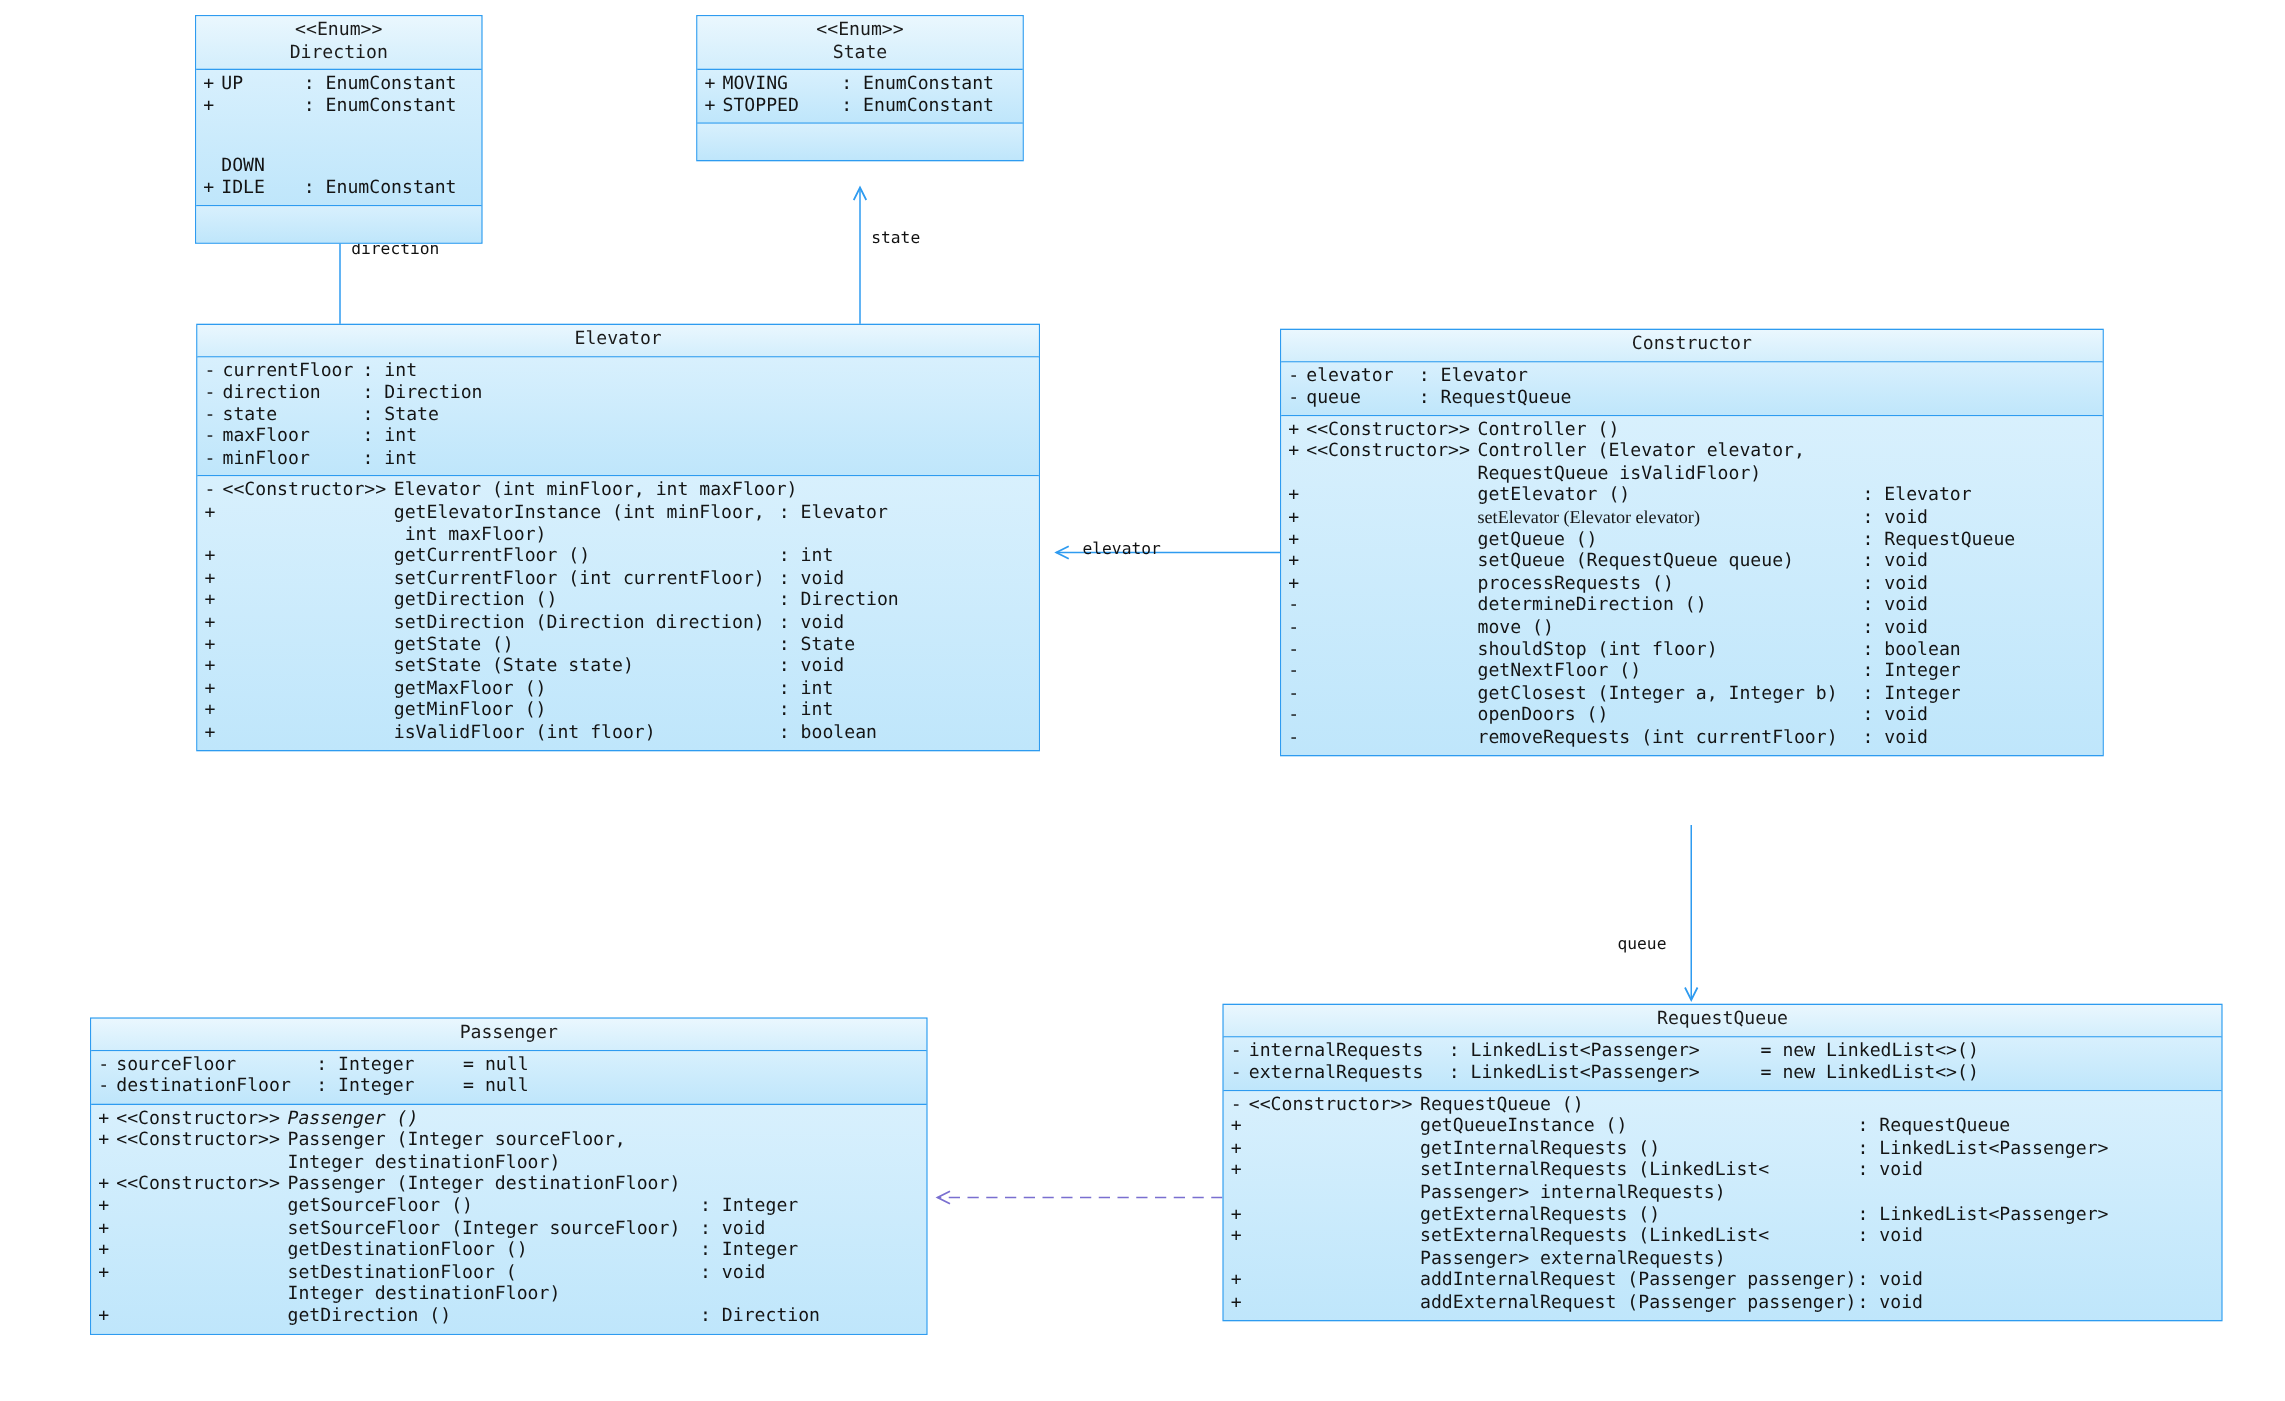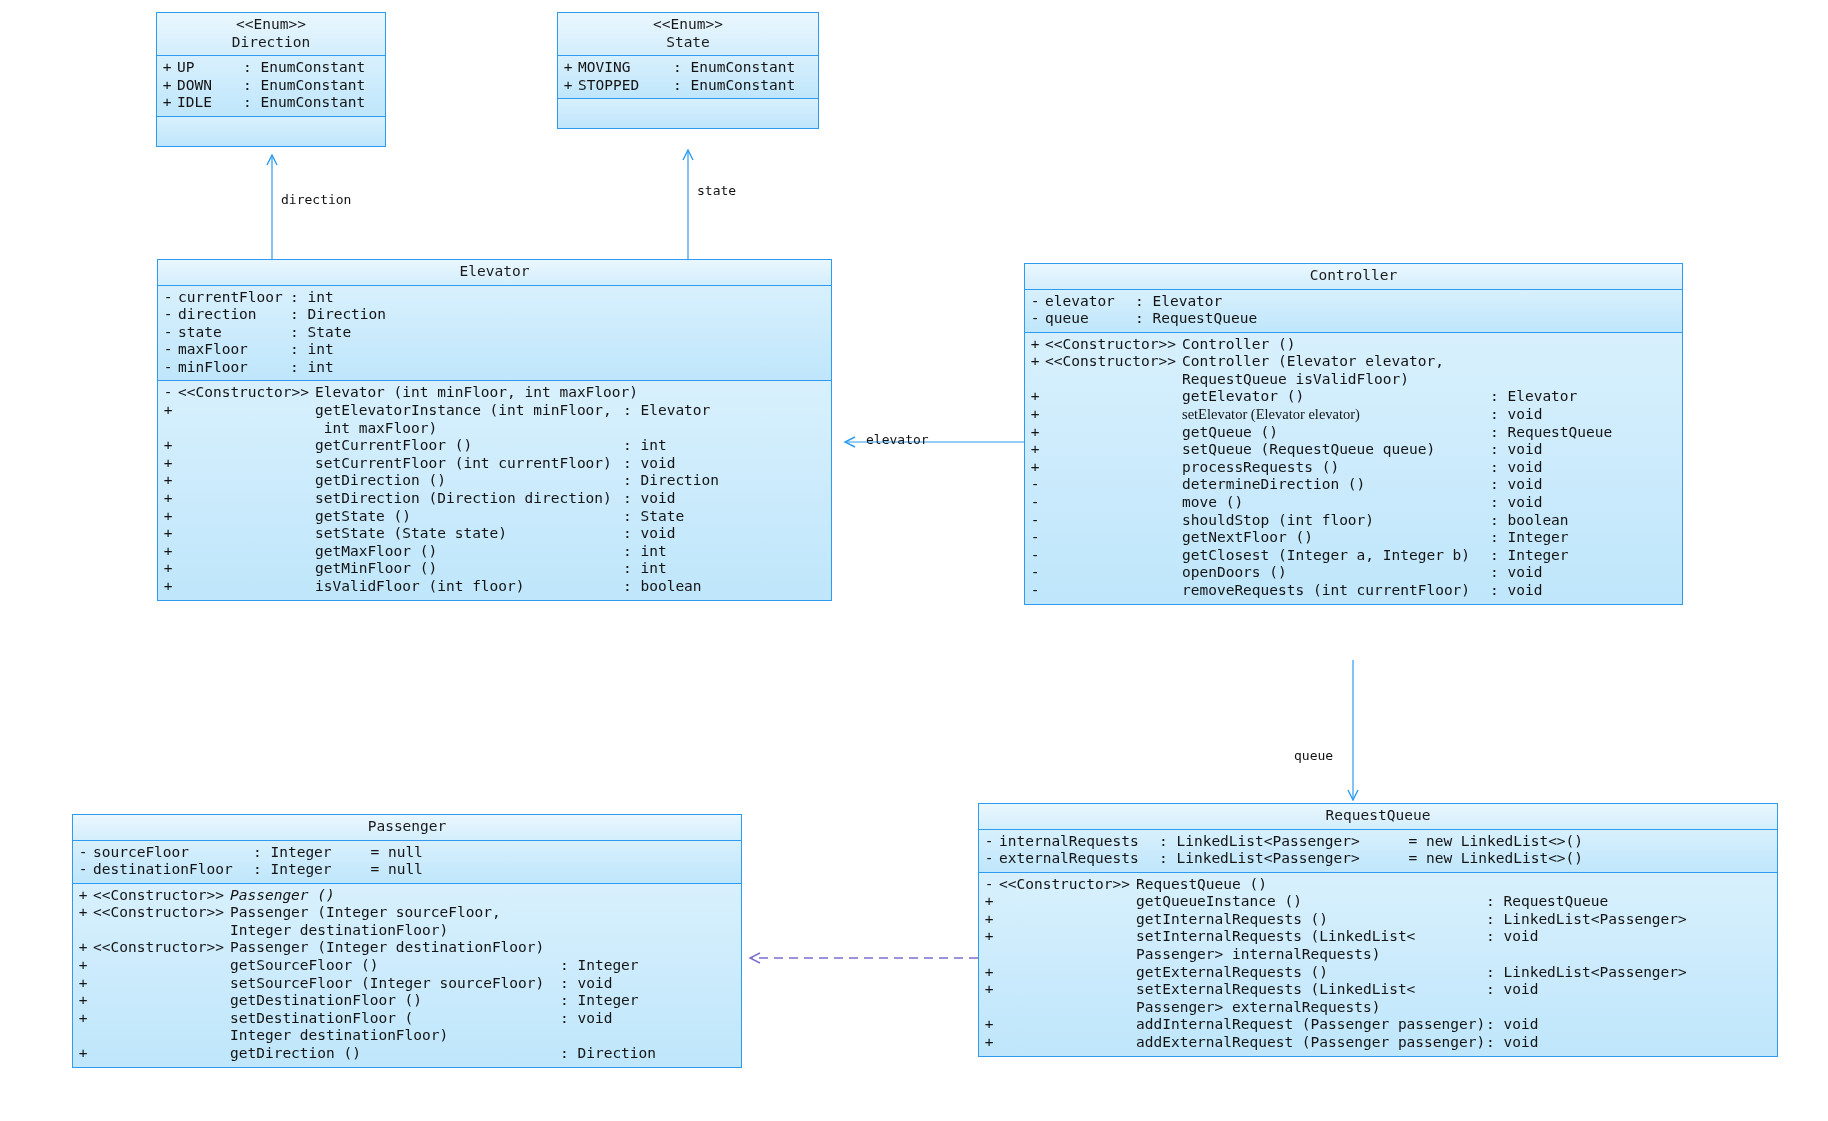--- a/index.html
+++ b/index.html
@@ -103,21 +103,21 @@
       <span>Direction</span>
     </div>
     <div class="uml-sec">
       <div class="row">
         <span class="vis">+</span>
         <span class="nm" style="width:66px;display:inline-block;"><span>UP</span></span>
         <span class="ty">: <span>EnumConstant</span></span>
       </div>
       <div class="row">
         <span class="vis">+</span>
-        <span class="nm" style="width:66px;display:inline-block;"><span>DOWN</span></span>
+        <span class="nm" style="width:66px;display:inline-block;margin-top:48px;"><span>DOWN</span></span>
         <span class="ty">: <span>EnumConstant</span></span>
       </div>
       <div class="row">
         <span class="vis">+</span>
         <span class="nm" style="width:66px;display:inline-block;"><span>IDLE</span></span>
         <span class="ty">: <span>EnumConstant</span></span>
       </div>
     </div>
     <div class="uml-sec last empty"></div>
   </div>
@@ -164,21 +164,21 @@
         <div class="row"><span class="vis">+</span><span style="width: 137px; display: inline-block; white-space: pre;"></span><span class="nm" style="width: 308px; display: inline-block; white-space: pre;">getState ()</span><span class="rt">: State</span></div>
         <div class="row"><span class="vis">+</span><span style="width: 137px; display: inline-block; white-space: pre;"></span><span class="nm" style="width: 308px; display: inline-block; white-space: pre;">setState (State state)</span><span class="rt">: void</span></div>
         <div class="row"><span class="vis">+</span><span style="width: 137px; display: inline-block; white-space: pre;"></span><span class="nm" style="width: 308px; display: inline-block; white-space: pre;">getMaxFloor ()</span><span class="rt">: int</span></div>
         <div class="row"><span class="vis">+</span><span style="width: 137px; display: inline-block; white-space: pre;"></span><span class="nm" style="width: 308px; display: inline-block; white-space: pre;">getMinFloor ()</span><span class="rt">: int</span></div>
         <div class="row"><span class="vis">+</span><span style="width: 137px; display: inline-block; white-space: pre;"></span><span class="nm" style="width: 308px; display: inline-block; white-space: pre;">isValidFloor (int floor)</span><span class="rt">: boolean</span></div>
       </div>
   </div>
 
   <div class="umlbox" style="left:1024px;top:263px;width:659px;">
     <div class="uml-title">
-      <span>Controller</span>
+      <span>Constructor</span>
     </div>
     <div class="uml-sec" id="ctrl-attrs">
         <div class="row"><span class="vis">-</span><span class="nm" style="width: 90px; display: inline-block;">elevator</span><span class="ty">: Elevator</span></div>
         <div class="row"><span class="vis">-</span><span class="nm" style="width: 90px; display: inline-block;">queue</span><span class="ty">: RequestQueue</span></div>
       </div>
     <div class="uml-sec last" id="ctrl-meths">
         <div class="row"><span class="vis">+</span><span style="width: 137px; display: inline-block; white-space: pre;">&lt;&lt;Constructor&gt;&gt;</span><span class="nm" style="width: 308px; display: inline-block; white-space: pre;">Controller ()</span><span class="rt"></span></div>
         <div class="row"><span class="vis">+</span><span style="width: 137px; display: inline-block; white-space: pre;">&lt;&lt;Constructor&gt;&gt;</span><span class="nm" style="width: 308px; display: inline-block; white-space: pre;">Controller (Elevator elevator,</span><span class="rt"></span></div>
         <div class="row"><span class="vis"></span><span style="width: 137px; display: inline-block; white-space: pre;"></span><span class="nm" style="width: 308px; display: inline-block; white-space: pre;">RequestQueue isValidFloor)</span><span class="rt"></span></div>
         <div class="row"><span class="vis">+</span><span style="width: 137px; display: inline-block; white-space: pre;"></span><span class="nm" style="width: 308px; display: inline-block; white-space: pre;">getElevator ()</span><span class="rt">: Elevator</span></div>

